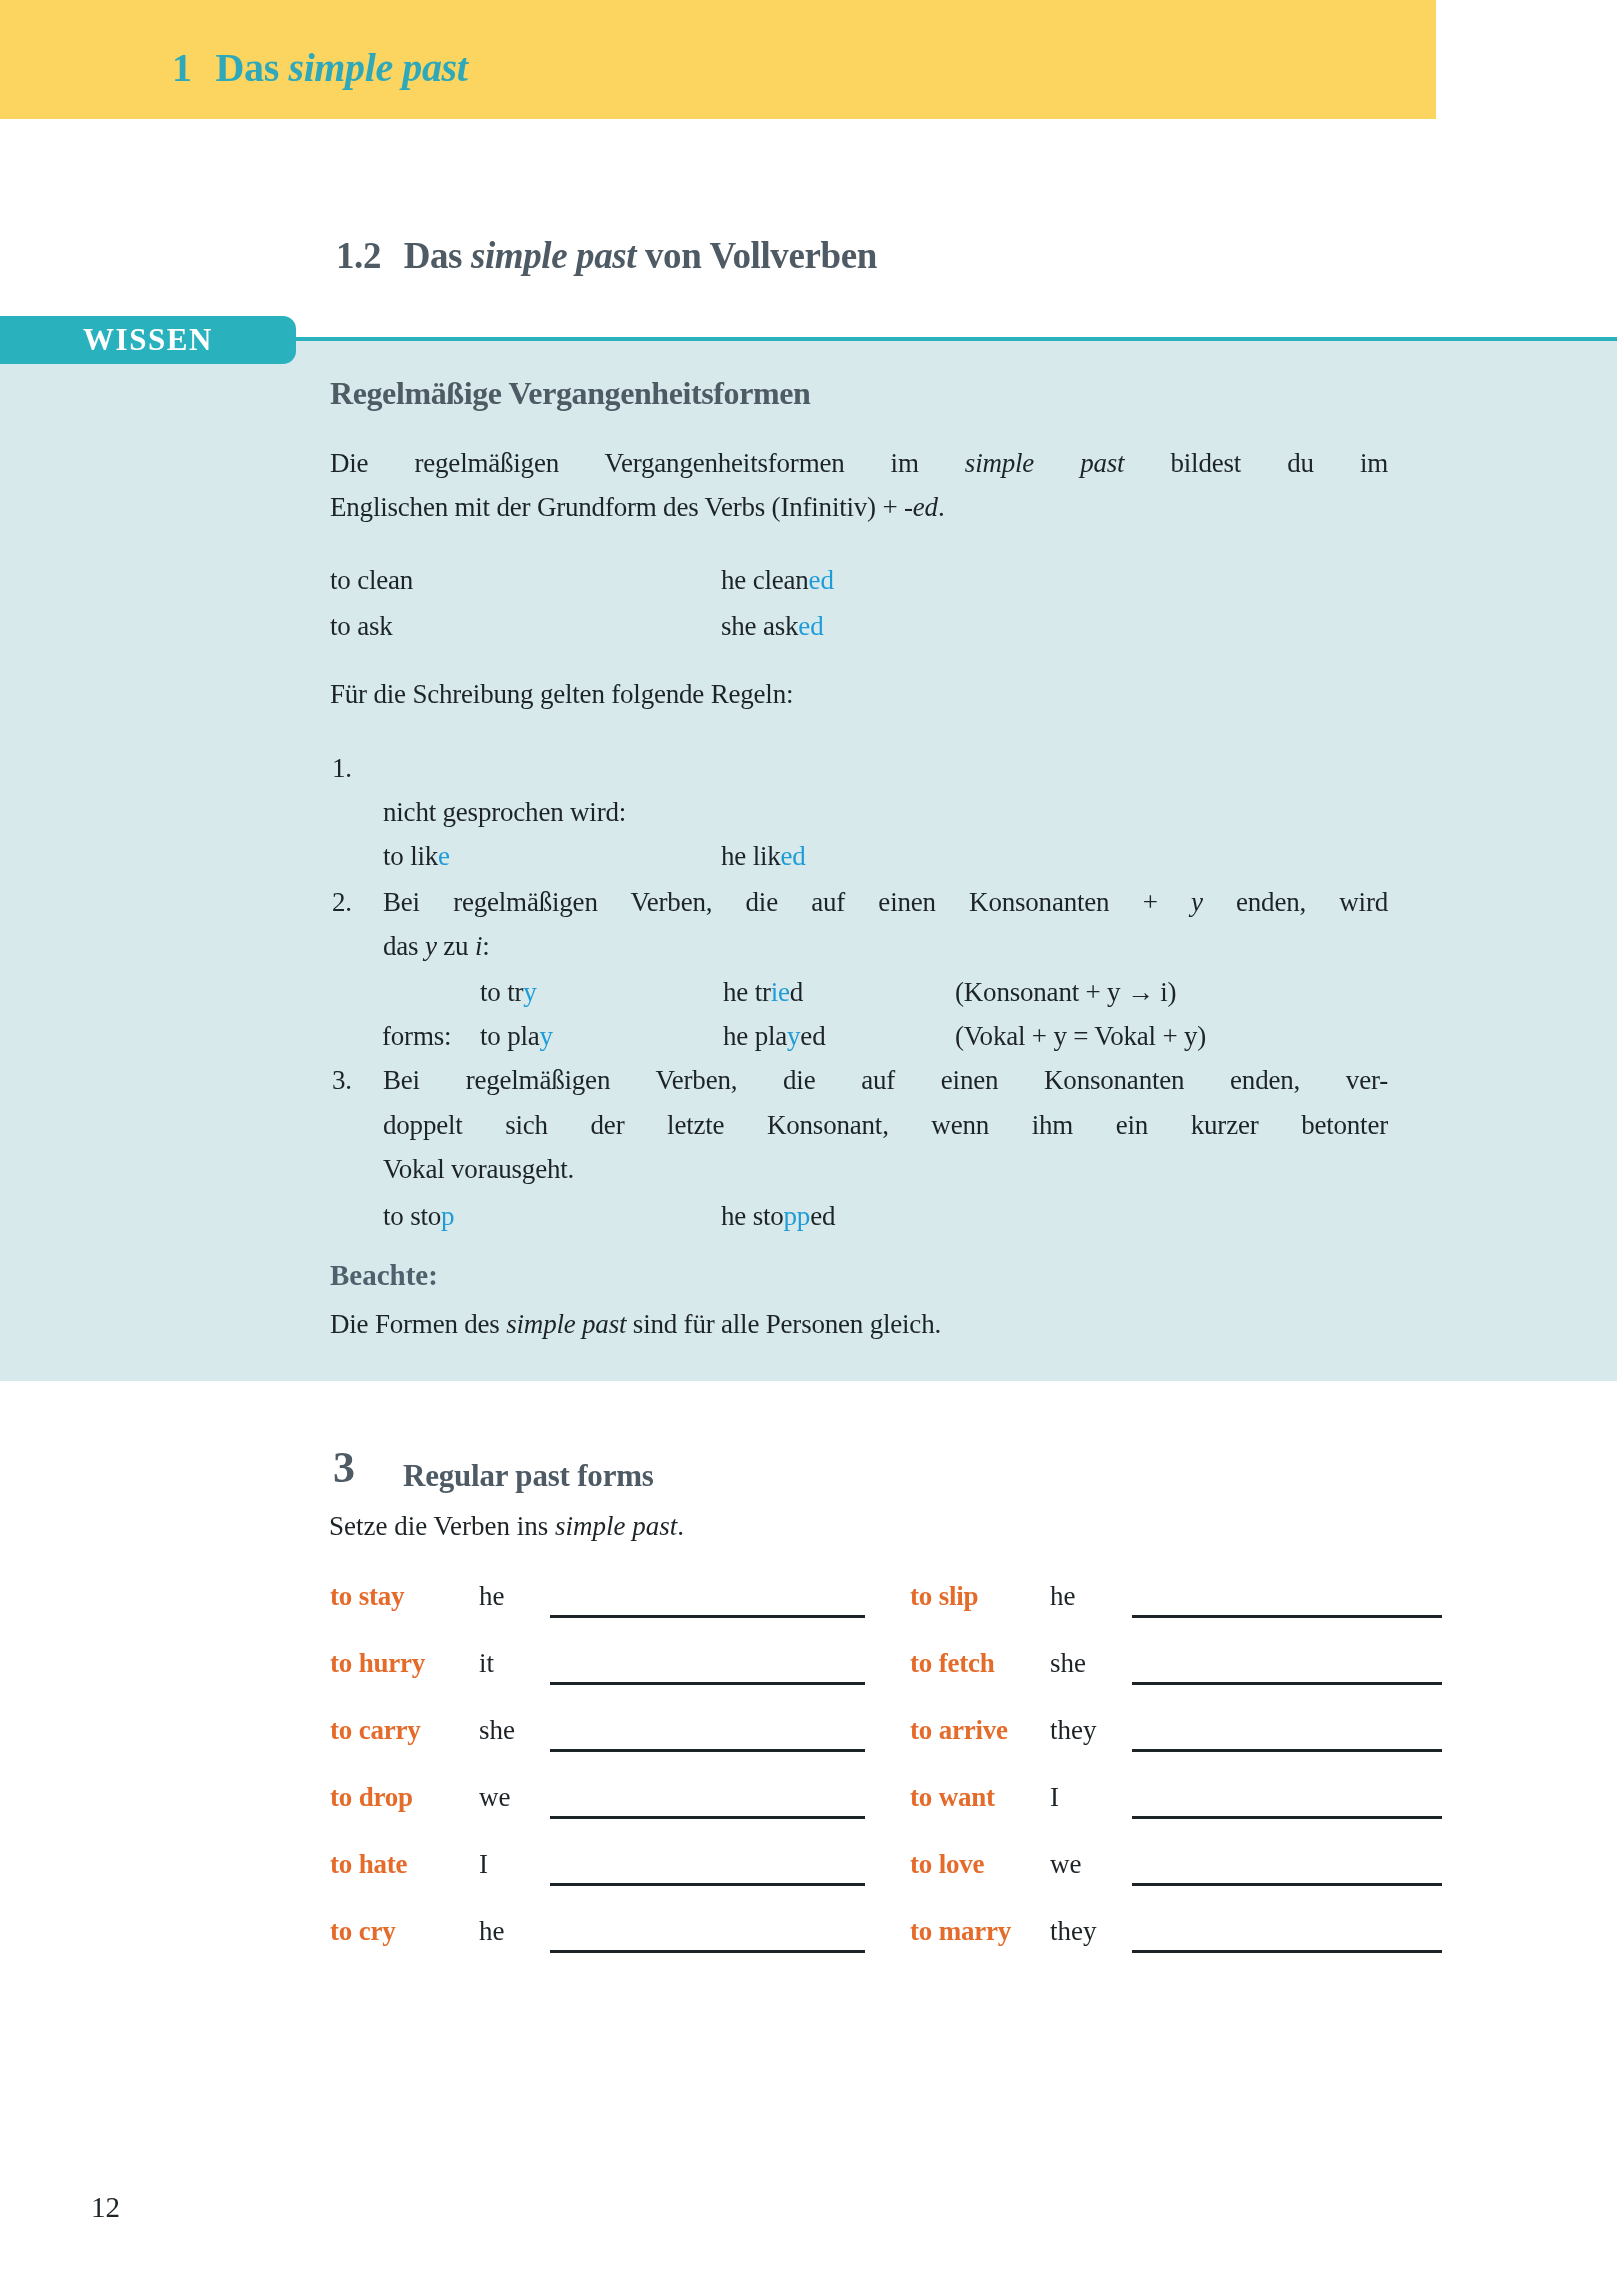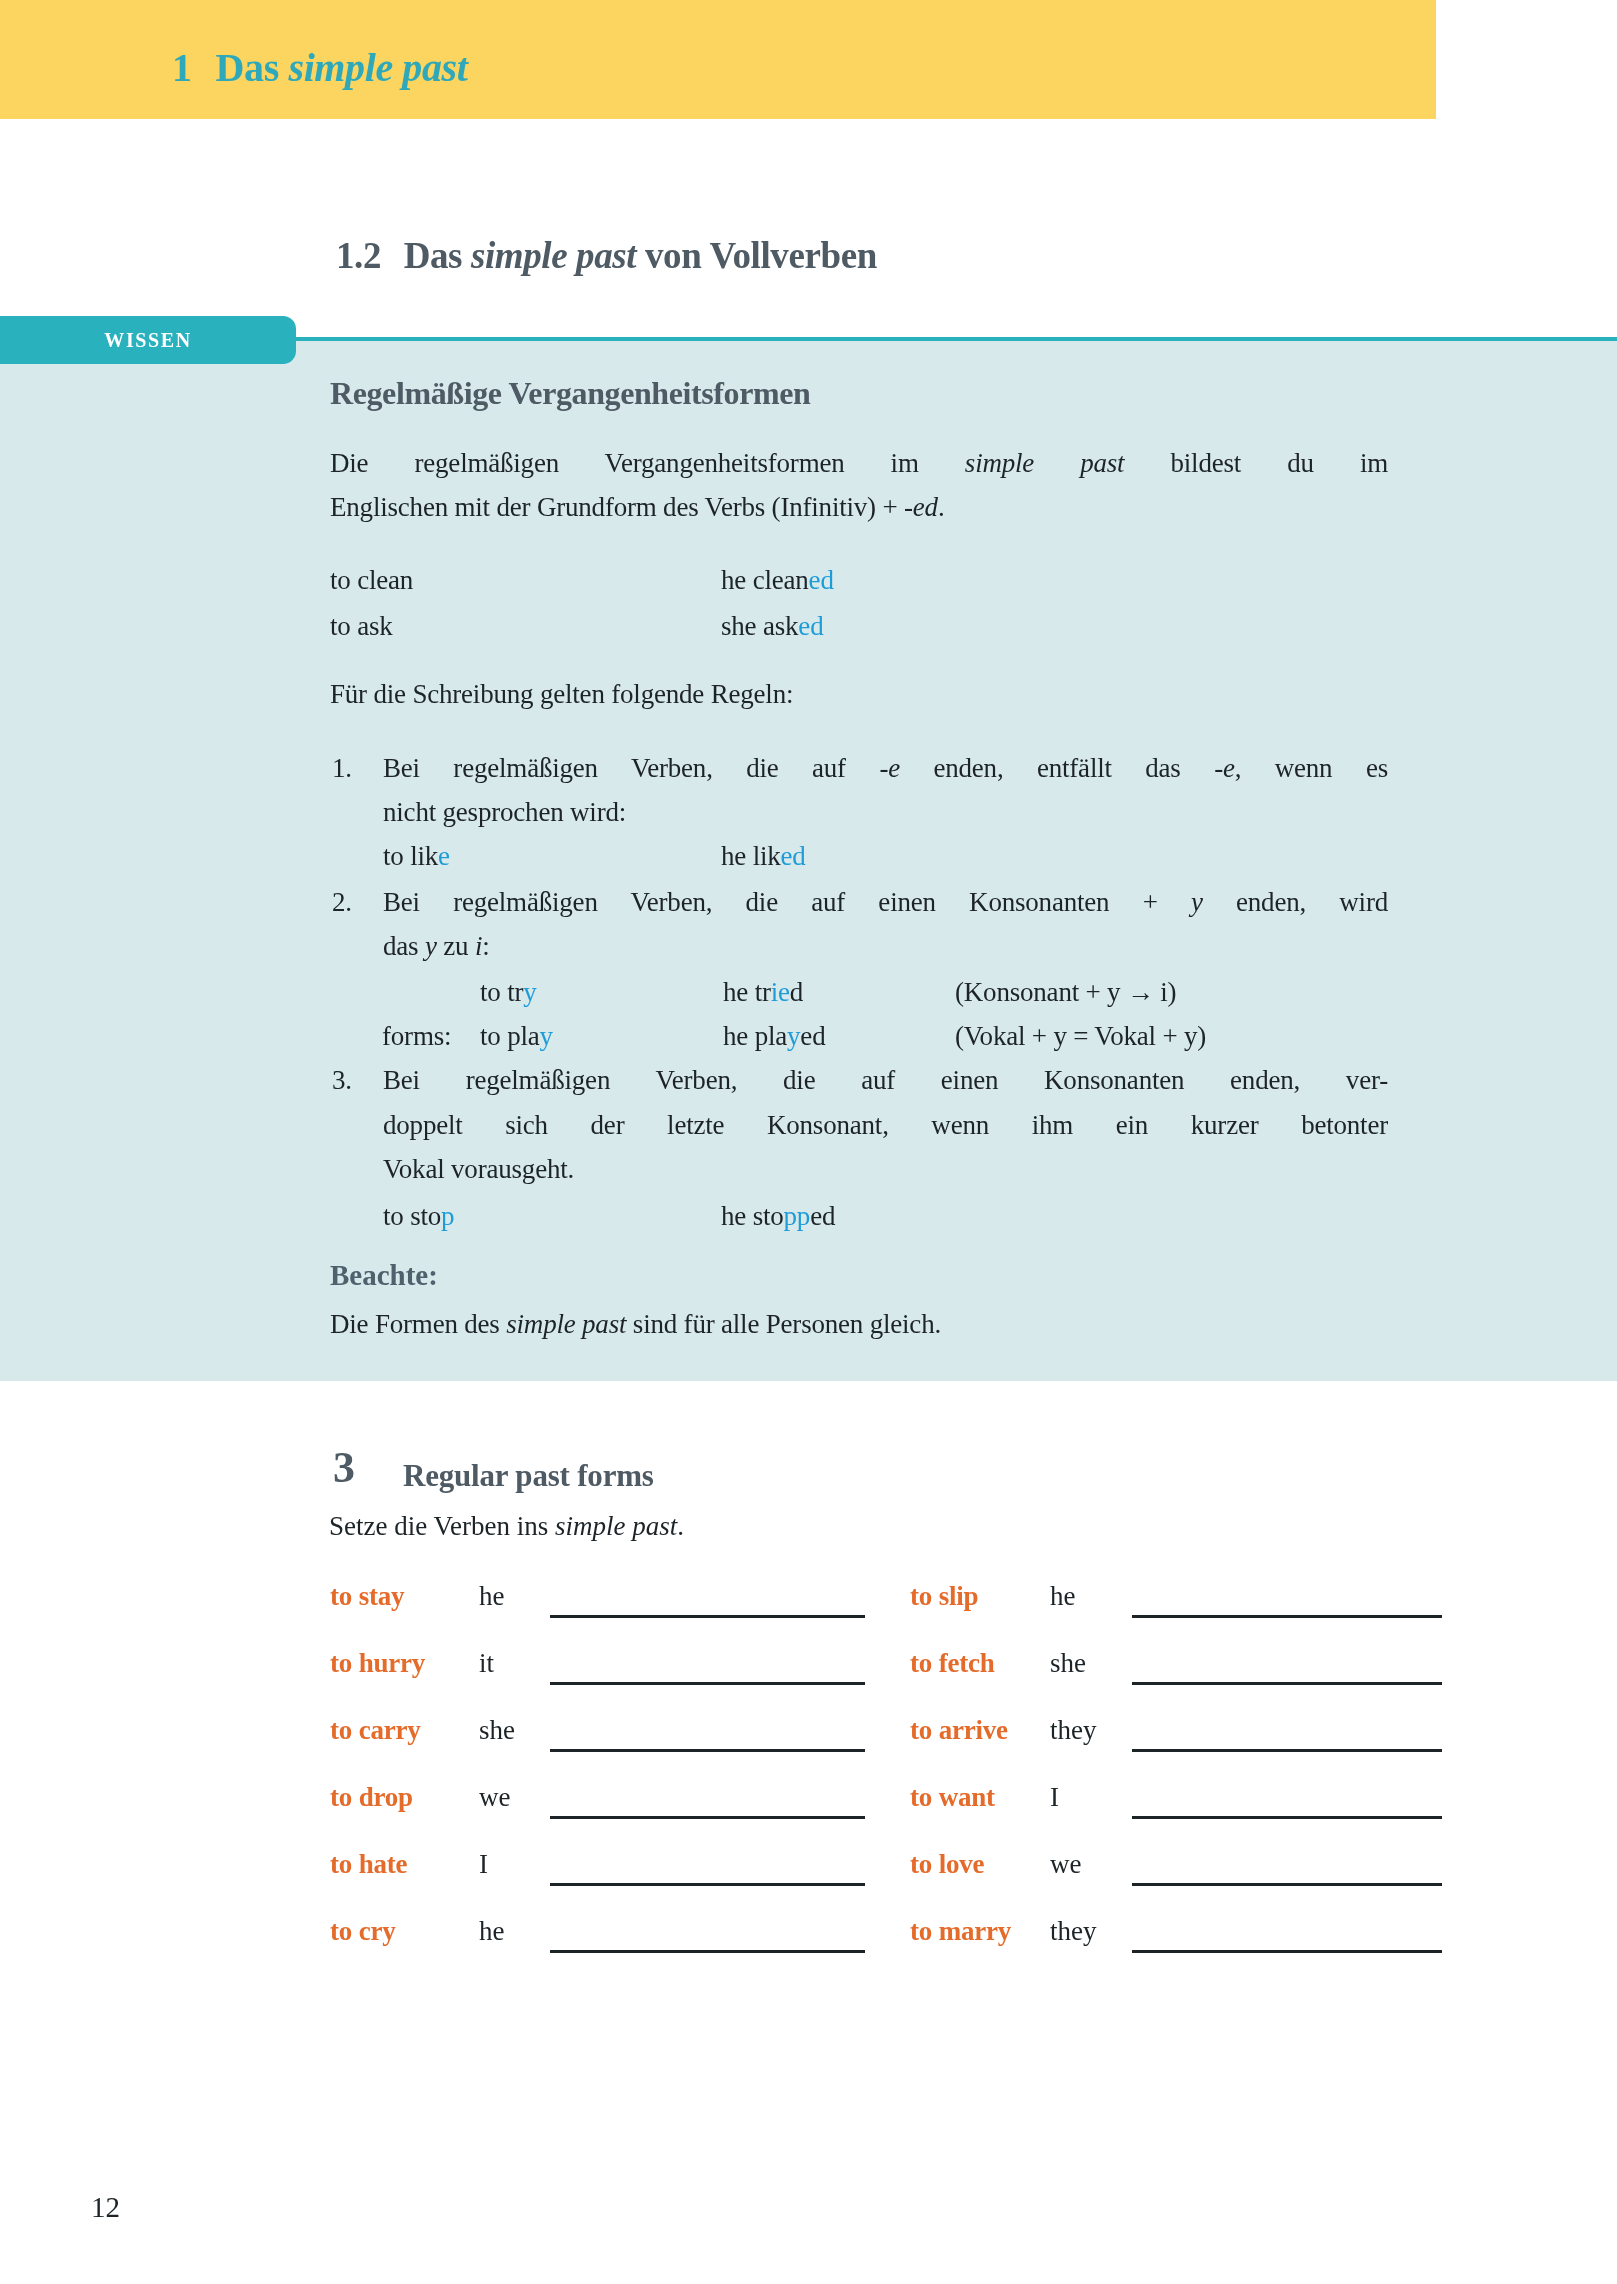--- a/index.html
+++ b/index.html
@@ -24,21 +24,21 @@
   #banner{left:0;top:0;width:1436px;height:119px;background:var(--banner-bg);}
   #banner-title{left:172px;top:44px;font-size:40px;font-weight:bold;color:var(--title-teal);white-space:nowrap;letter-spacing:-0.4px;}
   #banner-title .num{margin-right:24px;}
   
   #section-heading{left:336px;top:234px;font-size:37px;font-weight:bold;color:var(--slate);white-space:nowrap;letter-spacing:-0.4px;}
   #section-heading .num{margin-right:22.6px;}
   
   #teal-line{left:0;top:337px;width:1618px;height:4px;background:var(--teal);}
   #kbox{left:0;top:341px;width:1618px;height:1040px;background:var(--box-bg);}
   #wissen-tab{left:0;top:316px;width:296px;height:48px;background:var(--teal);border-radius:0 13px 13px 0;
-    color:#ffffff;font-weight:bold;font-size:20px;letter-spacing:1.6px;text-align:center;line-height:48px;}
+    color:#ffffff;font-weight:bold;font-size:31px;letter-spacing:1.6px;text-align:center;line-height:48px;}
   
   .kb-h{left:330px;font-size:32px;font-weight:bold;color:var(--slate);white-space:nowrap;letter-spacing:-0.4px;}
   .bline{position:absolute;font-size:27px;line-height:34px;color:var(--text);white-space:nowrap;letter-spacing:-0.2px;}
   .wrapline{white-space:normal;}
   .just{text-align:justify;text-align-last:justify;}
   .listnum{left:332px;width:40px;}
   .pos{position:absolute;white-space:nowrap;}
   .beachte{left:330px;font-size:29px;font-weight:bold;color:#4E616C;white-space:nowrap;}
   
   #ex-number{left:333px;top:1445px;font-size:44px;font-weight:bold;color:var(--slate);line-height:45px;}
@@ -82,21 +82,20 @@
     <span class="pos" style="left:721px"><span>he clean</span><span class="c-blue">ed</span></span>
   </div>
   <div class="bline" style="left:0;top:609px;width:1618px">
     <span class="pos" style="left:330px"><span>to ask</span></span>
     <span class="pos" style="left:721px"><span>she ask</span><span class="c-blue">ed</span></span>
   </div>
 
   <div class="bline" style="left:330px;top:677px">Für die Schreibung gelten folgende Regeln:</div>
 
   <div class="bline listnum" style="top:751px">1.</div>
-  <div class="bline wrapline just" style="left:383px;top:751px;width:1005px"><span>Bei regelmäßigen Verben, die auf </span><span class="it">-e</span><span> enden, entfällt das </span><span class="it">-e</span><span>, wenn es</span></div>
   <div class="bline" style="left:383px;top:795px"><span>nicht gesprochen wird:</span></div>
   <div class="bline" style="left:0;top:839px;width:1618px">
     <span class="pos" style="left:383px"><span>to lik</span><span class="c-blue">e</span></span>
     <span class="pos" style="left:721px"><span>he lik</span><span class="c-blue">ed</span></span>
   </div>
 
   <div class="bline listnum" style="top:885px">2.</div>
   <div class="bline wrapline just" style="left:383px;top:885px;width:1005px"><span>Bei regelmäßigen Verben, die auf einen Konsonanten + </span><span class="it">y</span><span> enden, wird</span></div>
   <div class="bline" style="left:383px;top:929px"><span>das </span><span class="it">y</span><span> zu </span><span class="it">i</span><span>:</span></div>
   <div class="bline" style="left:0;top:975px;width:1618px">

